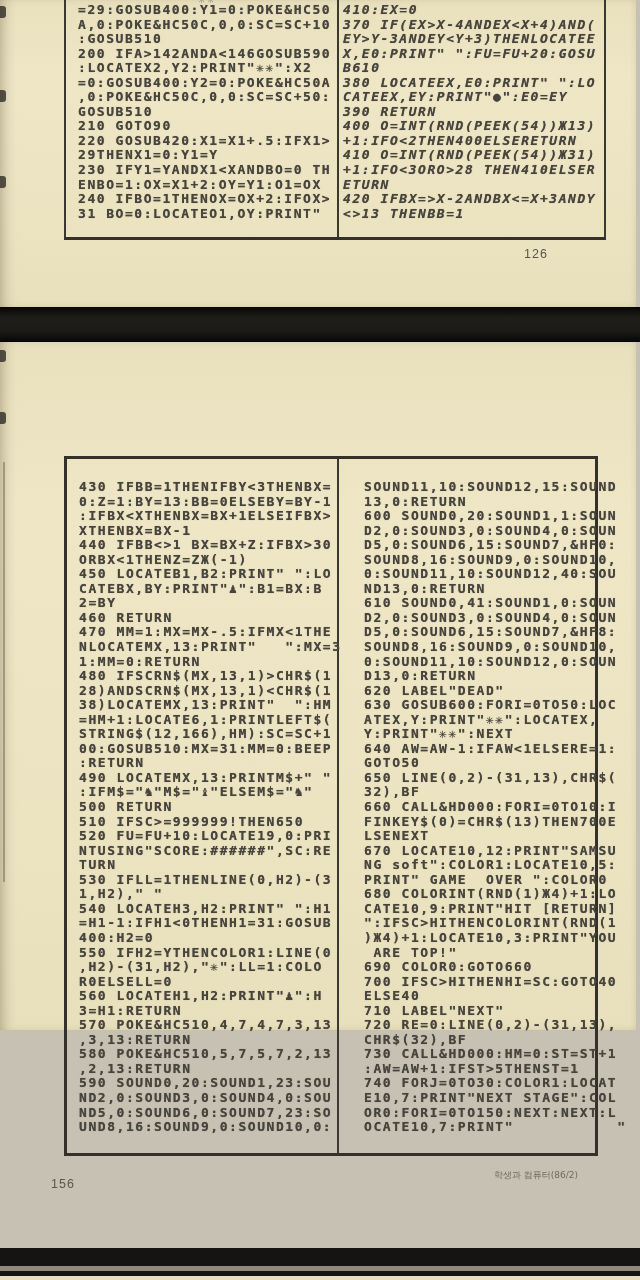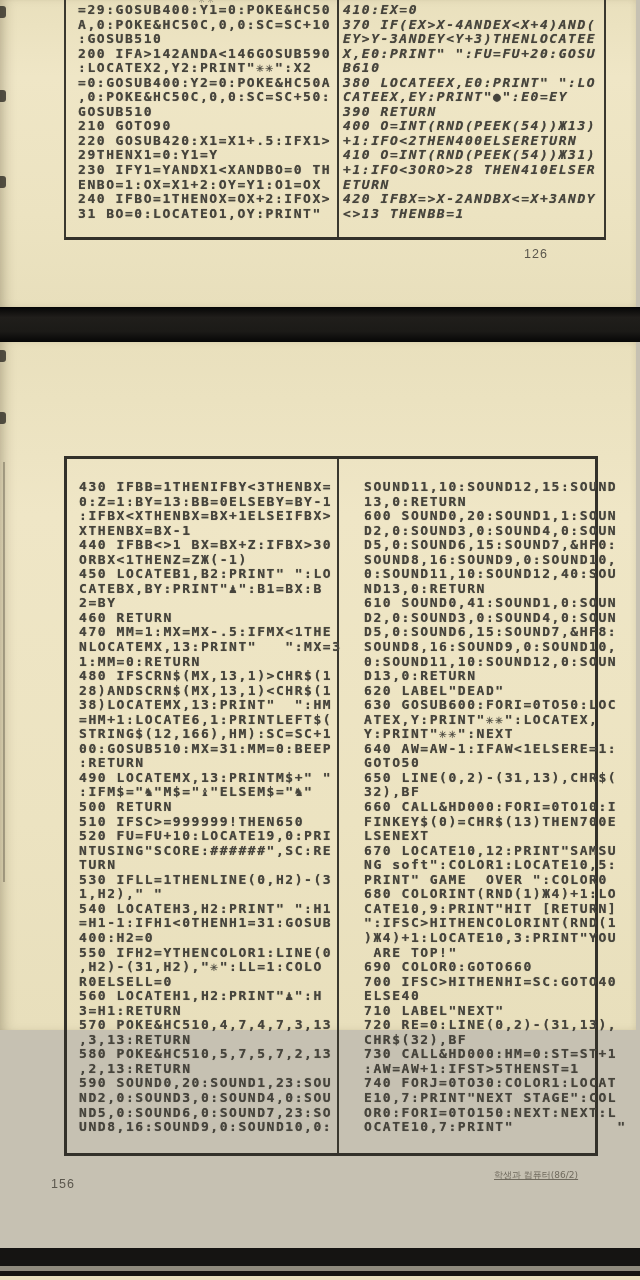--- a/index.html
+++ b/index.html
@@ -37,21 +37,21 @@
   .col-l1{left:12px;top:3px;}
   .col-r1{left:277px;top:3px;font-style:italic;}
   .col-l2{left:12px;top:21px;}
   .col-r2{left:262px;top:21px;margin-left:35px;}
 
   .pagenum{position:absolute;font-family:"Liberation Sans",sans-serif;
     font-size:12.5px;color:#5b574d;letter-spacing:1px;}
   .pagenum1{left:524px;top:247px;}
   .pagenum2{left:51px;top:835px;text-align:right;}
   .footer-kr{position:absolute;left:494px;top:827px;font-family:"DejaVu Sans",sans-serif;
-    font-size:9px;color:#6f6a5d;letter-spacing:0;text-decoration:underline;}
+    font-size:9px;color:#6f6a5d;letter-spacing:0;}
 
   .cutline{position:absolute;left:198px;top:0;height:4px;width:60px;overflow:hidden;
     font-weight:bold;font-size:12.5px;letter-spacing:1.5px;color:rgba(70,68,60,.55);}
   .cutline span{display:block;transform:translateY(-9px);}
 
   .spine-mark{position:absolute;left:0;width:6px;height:12px;background:#2e2c26;
     opacity:.8;border-radius:0 3px 3px 0;}
   .spine-line{position:absolute;left:3px;width:2px;background:rgba(50,45,35,.32);}
 </style>
 </head>

